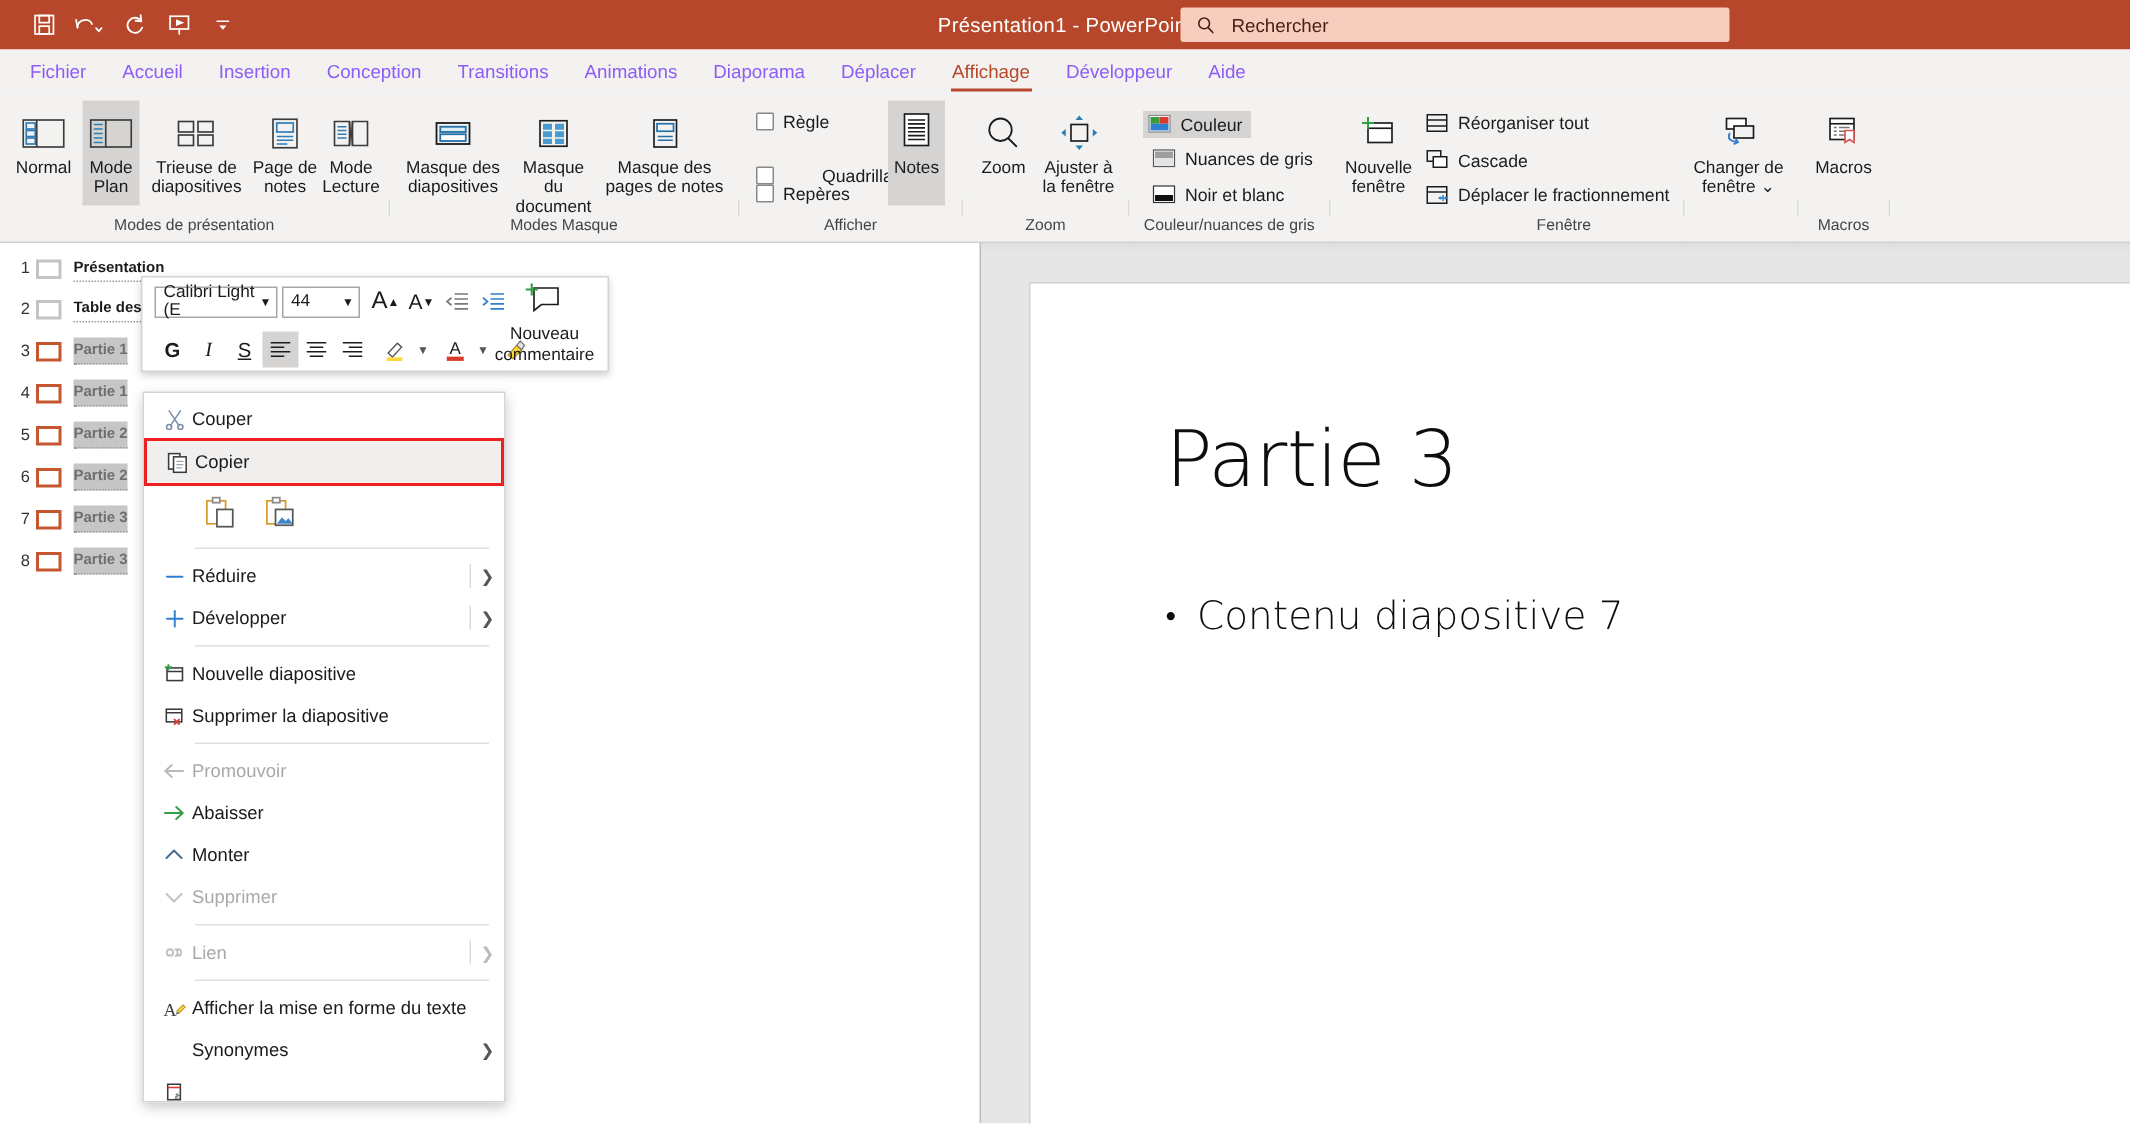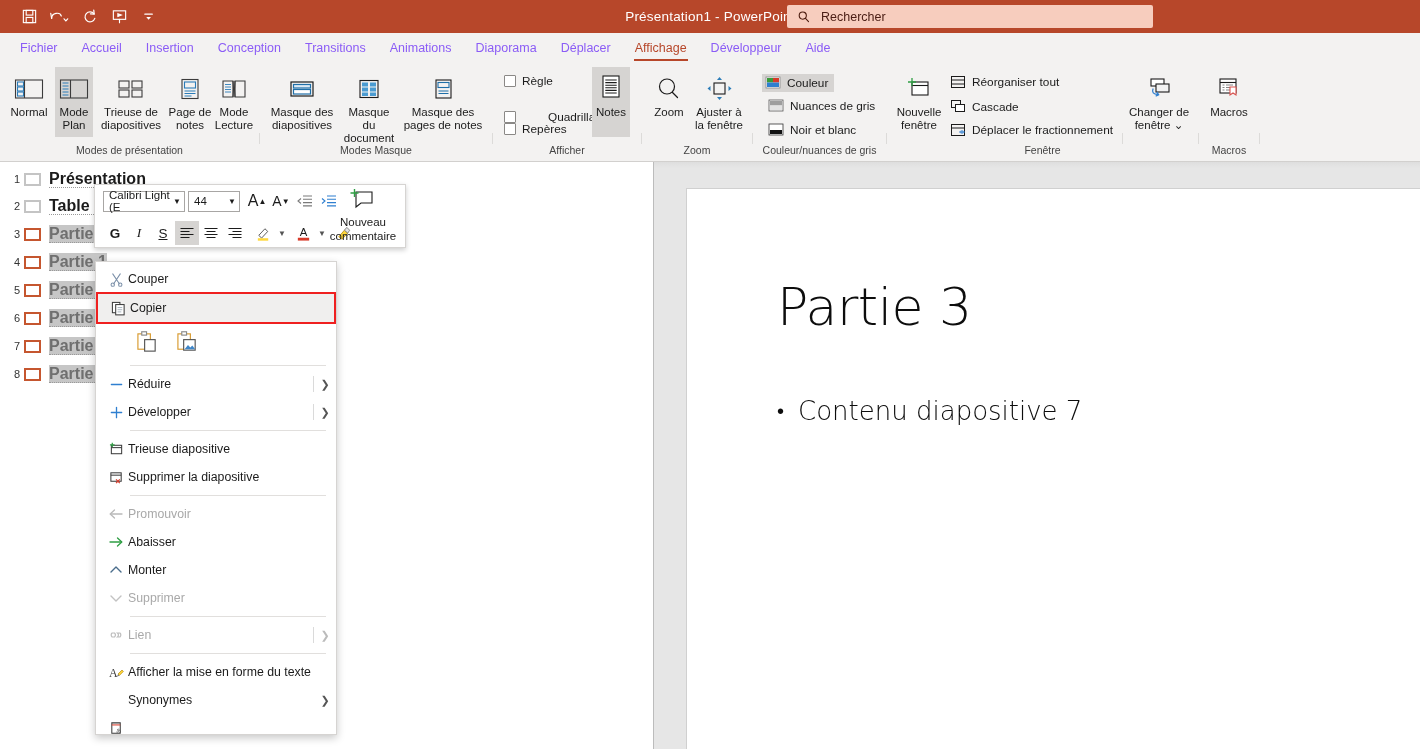--- a/index.html
+++ b/index.html
@@ -103,21 +103,21 @@
   }
   .ol-num {
     width:16px; text-align:right; font-size:11px; color:#333; margin-right:4px;
   }
   .ol-icon {
     width:17px; height:13px; border:2px solid #c4c4c4; background:#fff;
     margin-right:8px; flex:none;
   }
   .ol-icon.orange { border-color:#c5562f; }
   .ol-title {
-    font-size:16px; font-weight:bold; color:#1b1b1b;
+    font-size:10px; font-weight:bold; color:#1b1b1b;
     border-bottom:1px dotted #9a9a9a; line-height:17px;
     white-space:nowrap;
   }
   .ol-title.selected { background:#c6c6c6; color:#6f6f6f; }
 
   
   .slide-divider {
     position:absolute; left:653px; top:162px; width:1px; height:587px;
     background:#bcbcbc;
   }
@@ -756,21 +756,21 @@
     <div class="msep"></div>
 
     <div class="mi">
       <span class="micon">
         <svg width="15" height="15" viewBox="0 0 16 16" fill="none" stroke="#3b3b3b" stroke-width="1.1">
           <rect x="2.5" y="3.5" width="11" height="9" fill="#fff"></rect>
           <path d="M2.5 6 h11"></path>
           <path d="M1 3 h5 M3.5 0.8 v4.4" stroke="#2f9e44" stroke-width="1.3"></path>
         </svg>
       </span>
-      <span class="mlabel">Trieuse diapositive</span>
+      <span class="mlabel">Nouvelle diapositive</span>
     </div>
 
     <div class="mi">
       <span class="micon">
         <svg width="15" height="15" viewBox="0 0 16 16" fill="none" stroke="#3b3b3b" stroke-width="1.1">
           <rect x="2" y="3" width="11" height="9" fill="#fff"></rect>
           <path d="M2 5.5 h11"></path>
           <path d="M7.5 10 l4 4 M11.5 10 l-4 4" stroke="#d83b2a" stroke-width="1.3"></path>
         </svg>
       </span>

